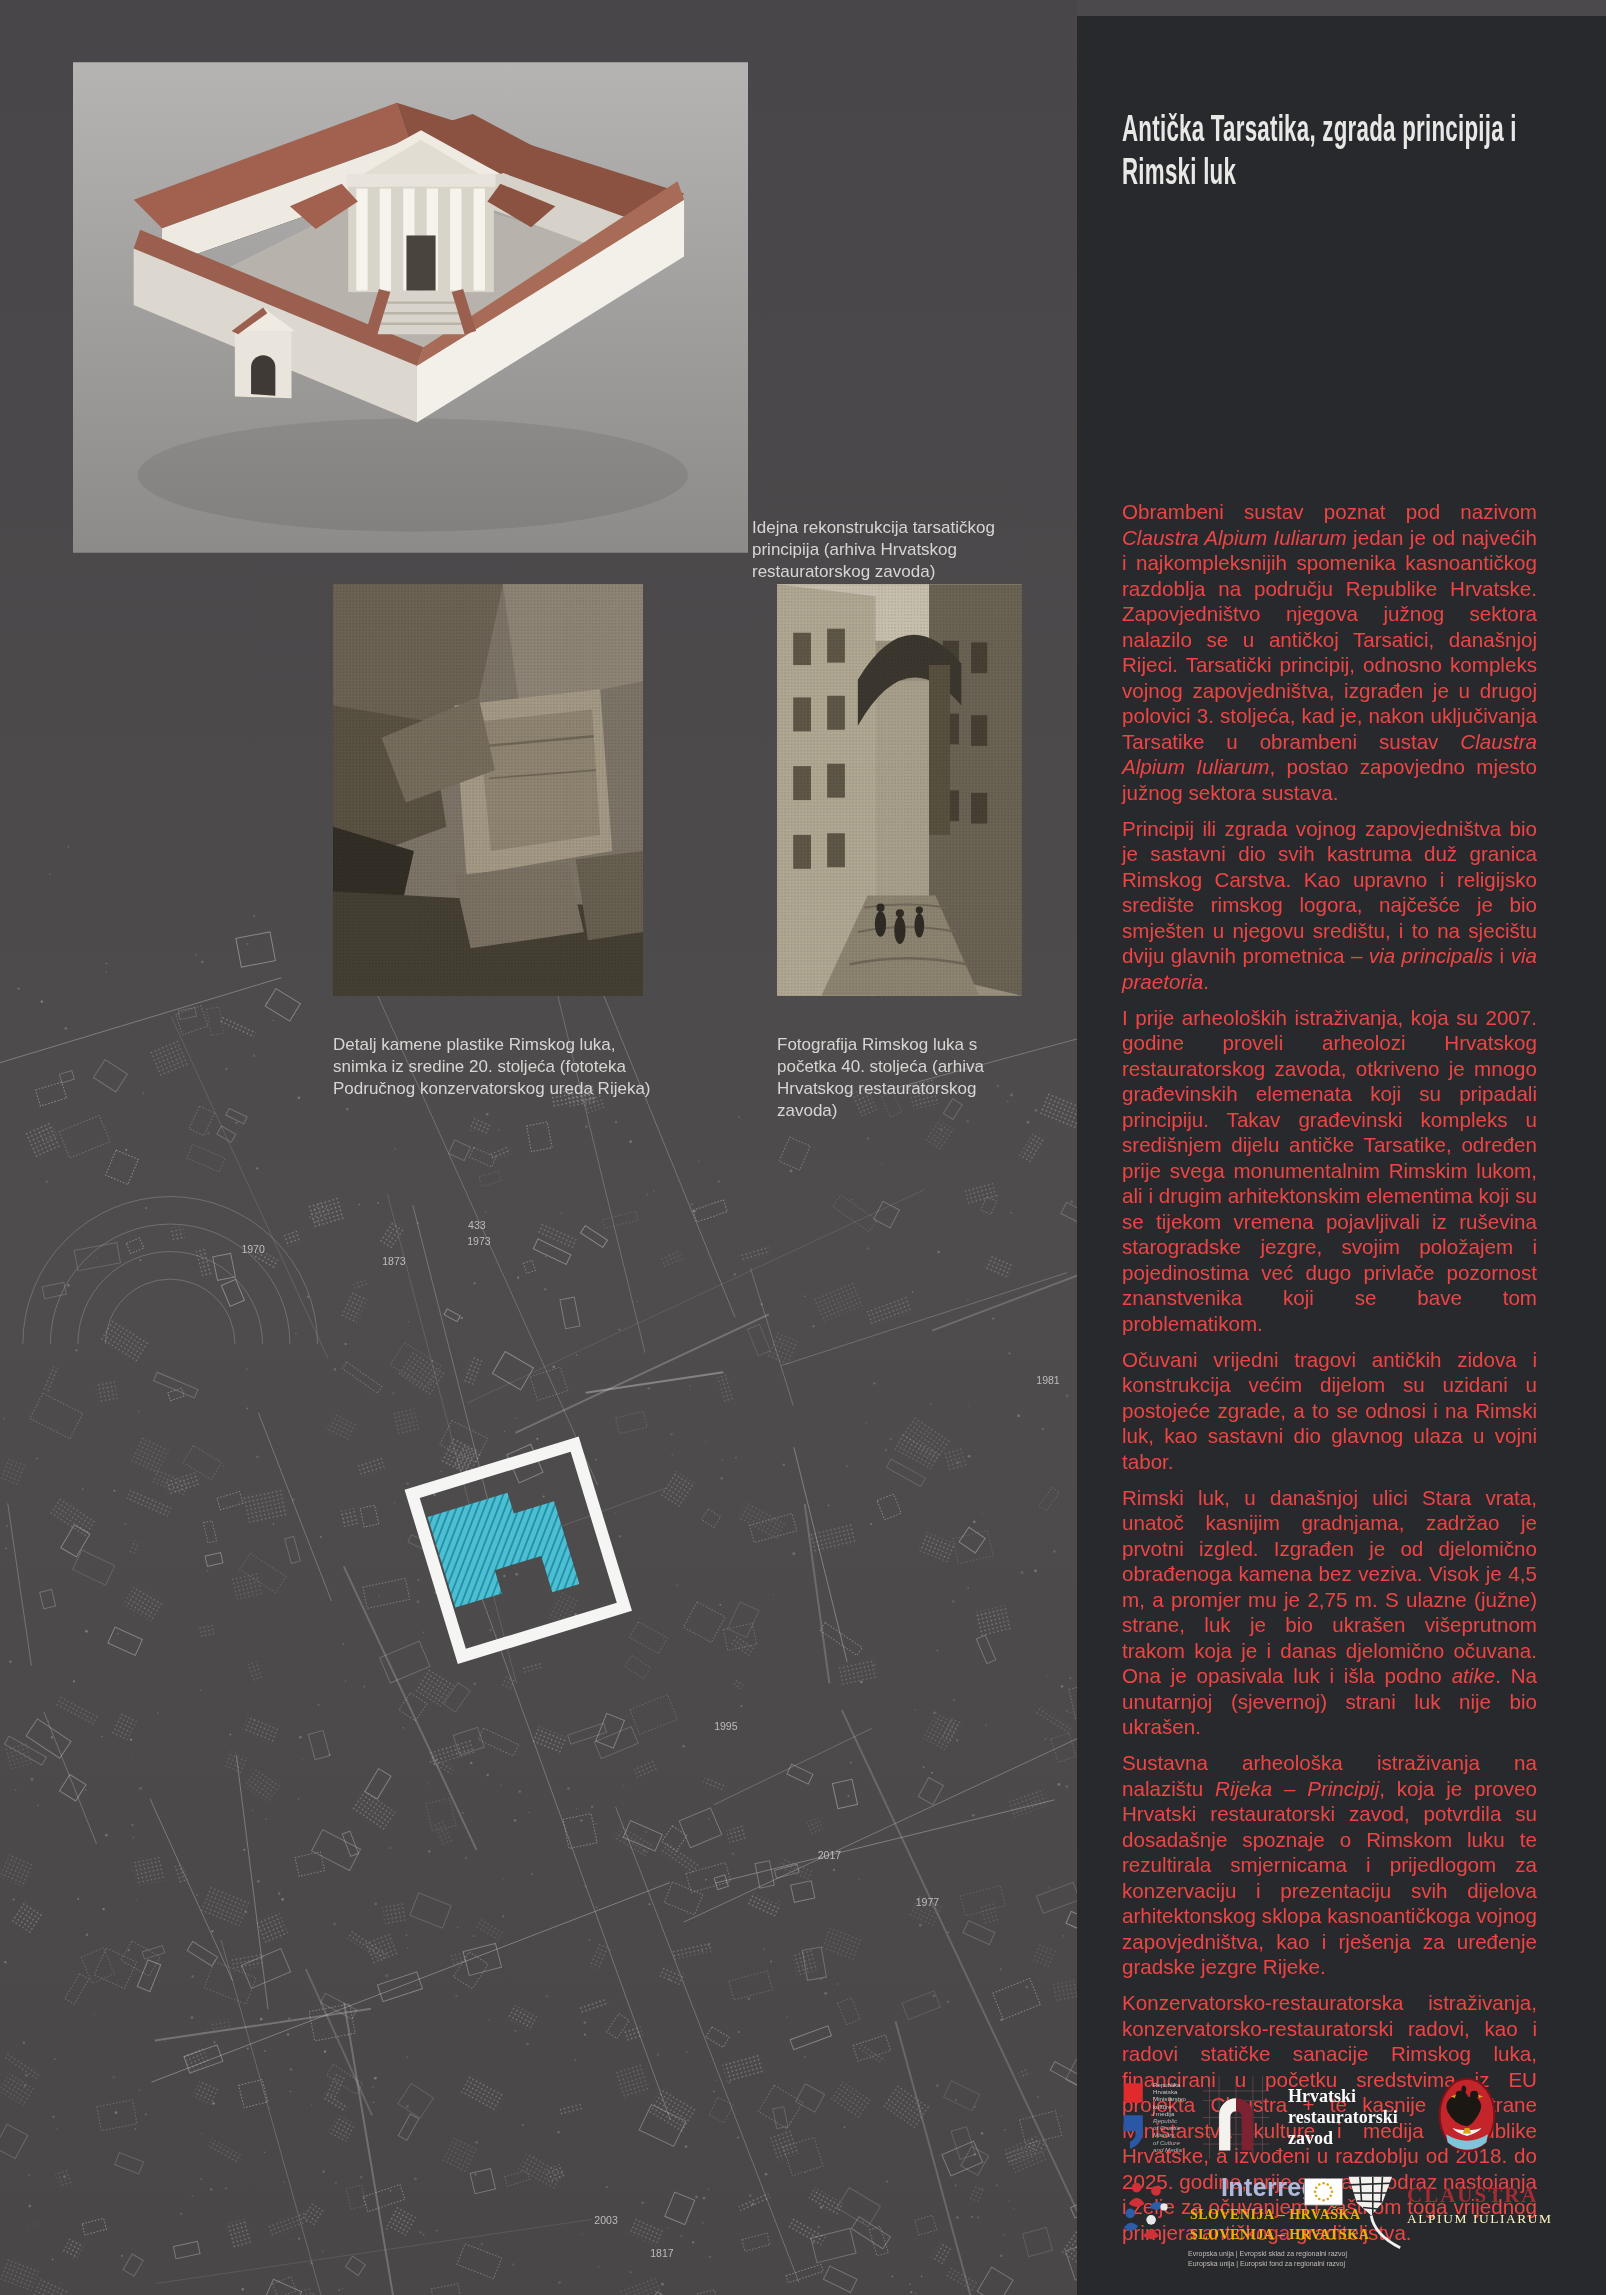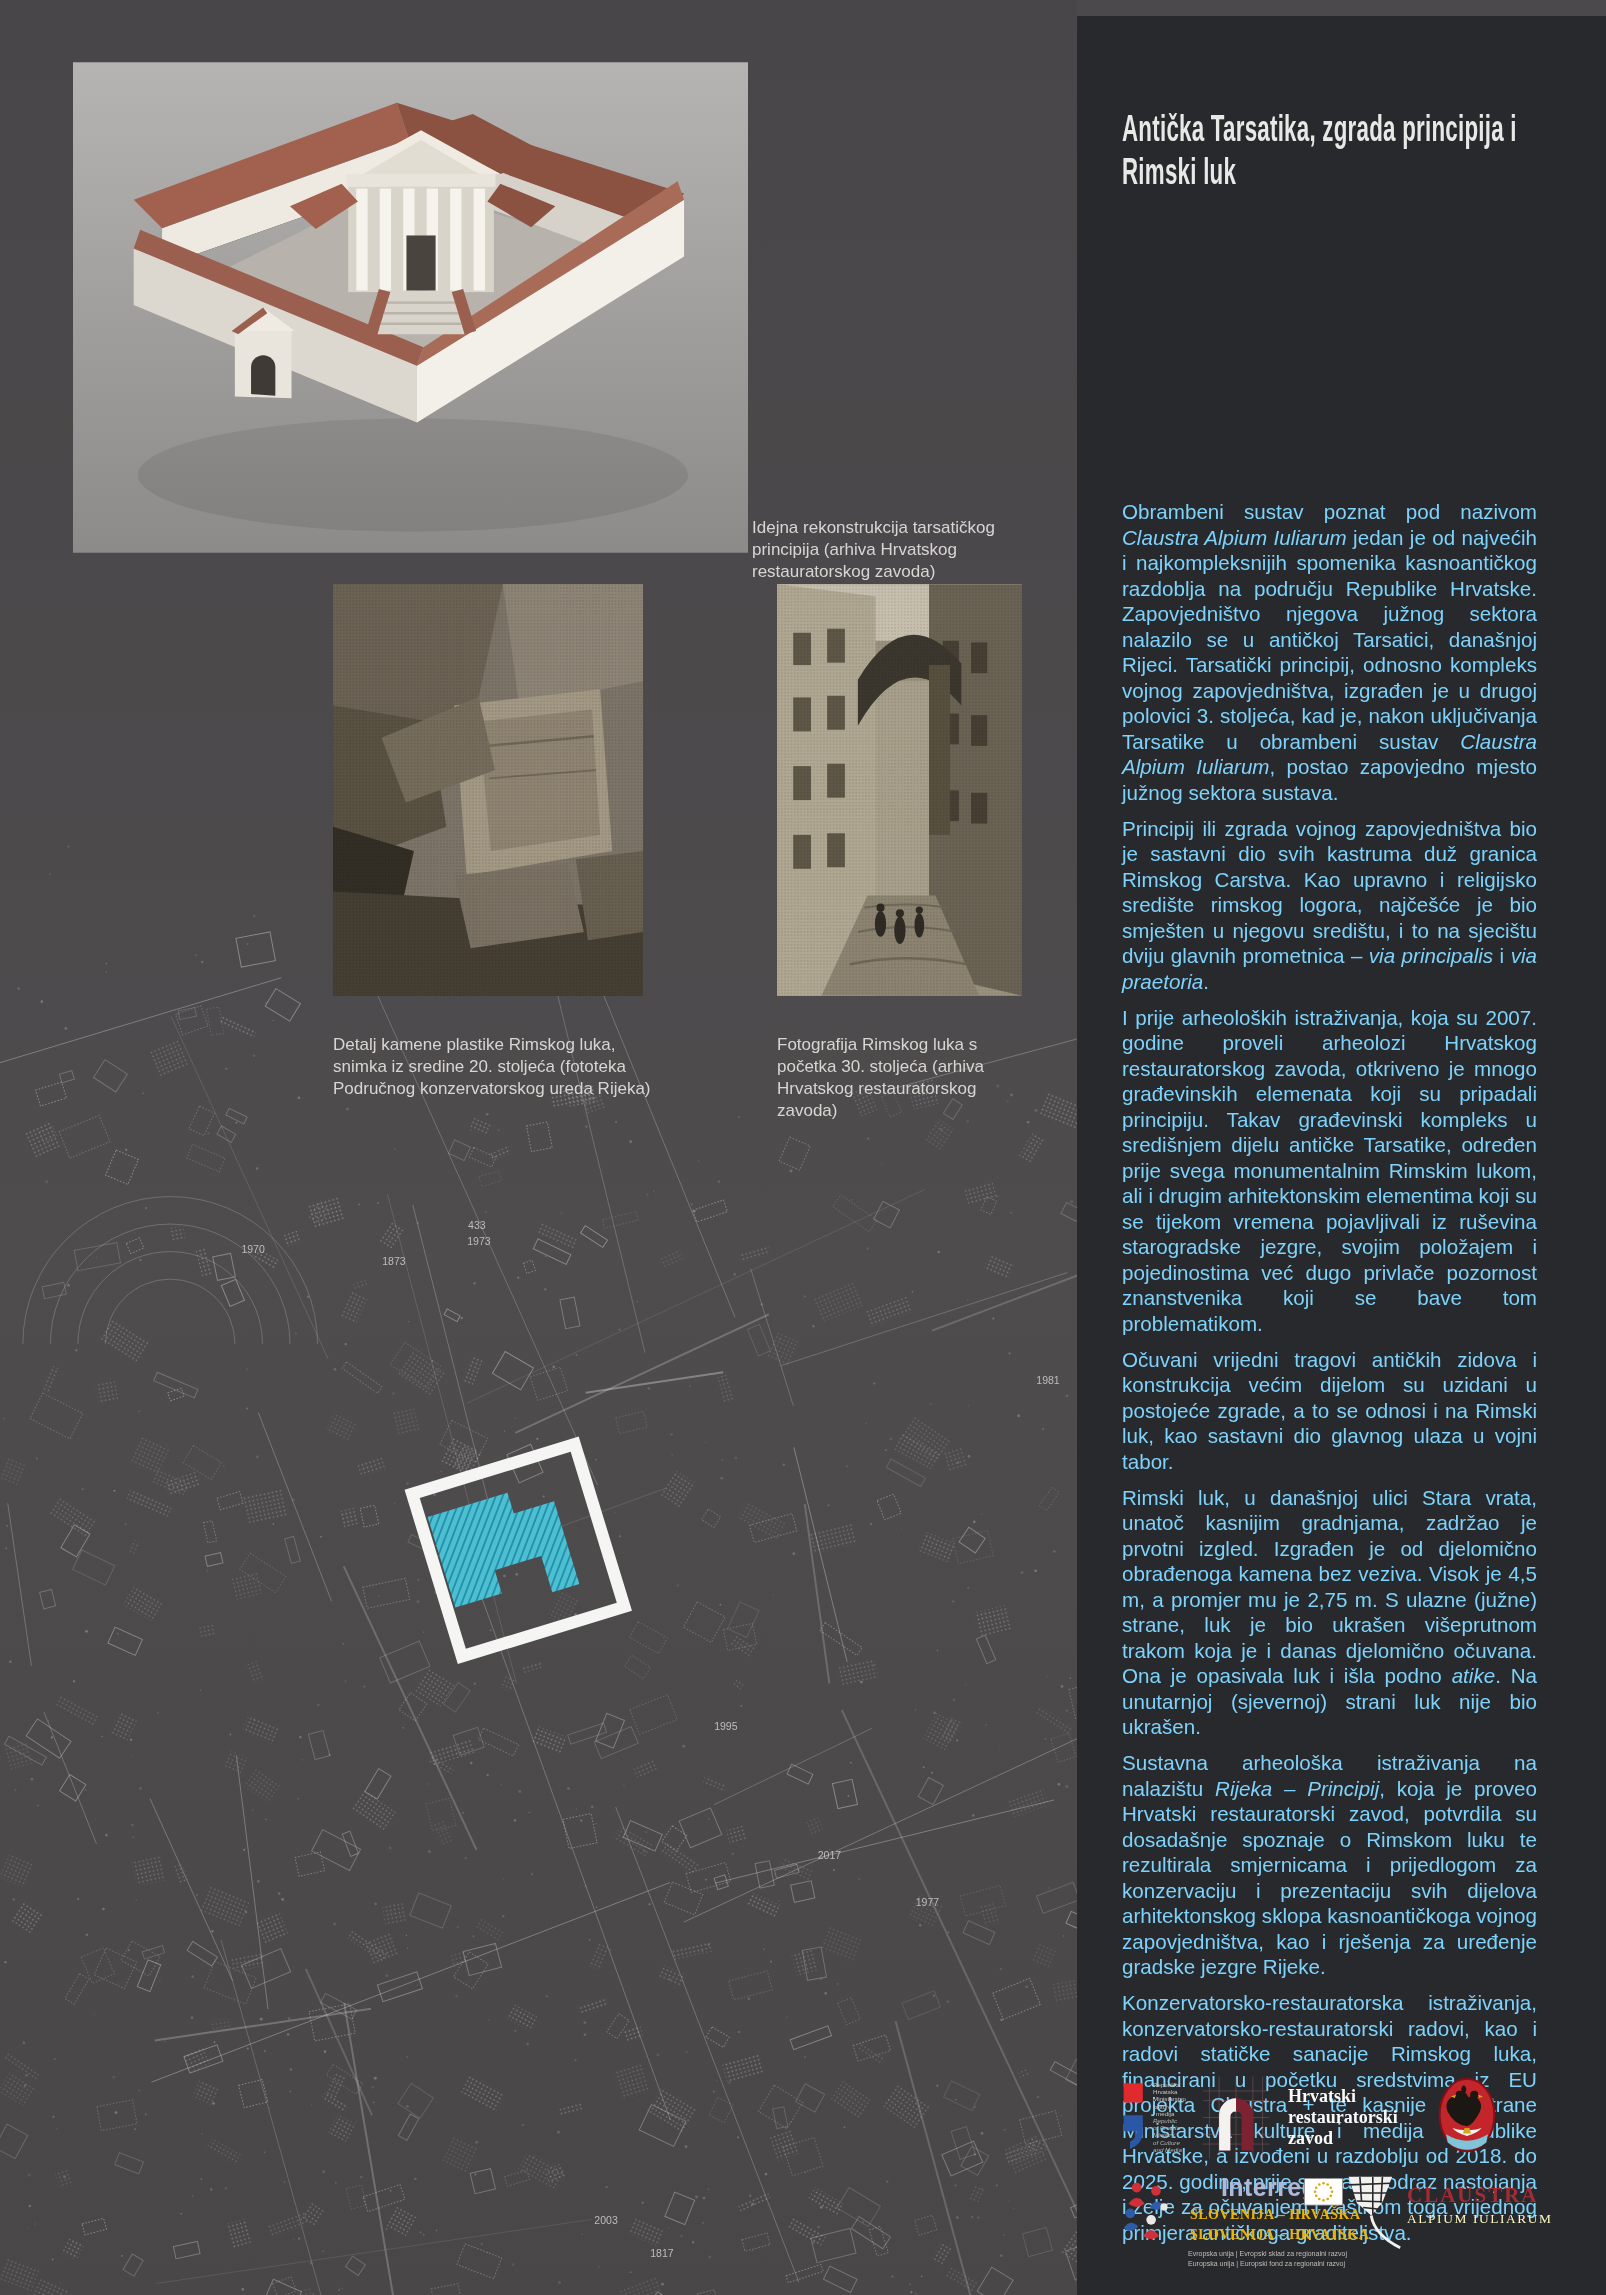--- a/index.html
+++ b/index.html
@@ -17,21 +17,21 @@
   .cap-render{left:752px;top:489px;width:251px;}
   .cap-photo1{left:333px;top:1006px;width:324px;}
   .cap-photo2{left:777px;top:1006px;width:259px;}
   .cap-map{left:51px;top:2042px;width:453px;}
   .maplabel{font-size:13px;fill:#bdbdbd;font-family:"Liberation Sans",sans-serif;}
   
   .right-panel{position:absolute;left:1077px;top:16px;width:628px;height:2295px;background:#28292d;}
   .title{position:absolute;left:45px;top:91px;color:#e8e8e6;}
   .title-line{white-space:nowrap;transform:scaleX(.62);transform-origin:0 50%;
               font-weight:bold;font-size:36px;line-height:43px;letter-spacing:0.4px;}
-  .article{position:absolute;left:45px;top:483px;width:415px;color:#7dd3fc;
+  .article{position:absolute;left:45px;top:483px;width:415px;color:#ef4444;
            font-size:20.6px;line-height:25.5px;text-align:justify;}
   .article p{margin:0 0 10.5px 0;}
   .article em{font-style:italic;}
   
   .logos{position:absolute;left:45px;top:2057px;width:466px;height:227px;color:#ccc;}
   .logos .abs{position:absolute;}
   .min-lines{font-size:6.2px;line-height:7.2px;color:#c7c7c7;}
   .min-lines .it{font-style:italic;color:#b5b5b5;}
   .hrz-name{font-family:"Liberation Serif",serif;font-weight:bold;font-size:18px;
             line-height:21px;color:#fbfbfb;}
@@ -1043,21 +1043,21 @@
       <g fill="#2f2b24">
         <ellipse cx="128" cy="420" rx="7" ry="16"></ellipse>
           <circle cx="128" cy="400" r="5"></circle>
         <ellipse cx="152" cy="428" rx="7" ry="17"></ellipse>
           <circle cx="152" cy="407" r="5"></circle>
         <ellipse cx="176" cy="422" rx="6" ry="15"></ellipse>
           <circle cx="176" cy="403" r="4.5"></circle>
       </g>
       <rect width="303" height="509" fill="url(#ht2)"></rect>
     </svg>
-    <div class="caption cap-photo2">Fotografija Rimskog luka s početka 30. stoljeća (arhiva Hrvatskog restauratorskog zavoda)</div>
+    <div class="caption cap-photo2">Fotografija Rimskog luka s početka 40. stoljeća (arhiva Hrvatskog restauratorskog zavoda)</div>
 
   </div>
 
   <div class="right-panel">
     <div class="title">
       <div class="title-line">Antička Tarsatika, zgrada principija i</div>
       <div class="title-line">Rimski luk</div>
     </div>
 
     <div class="article">

